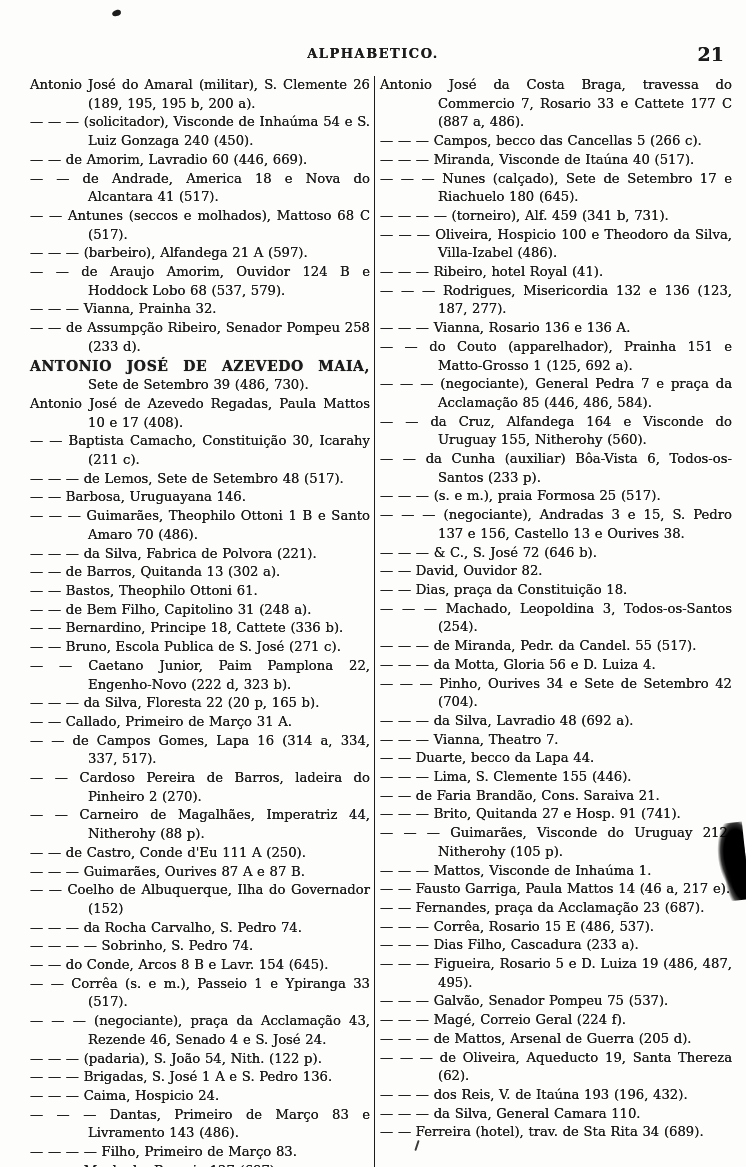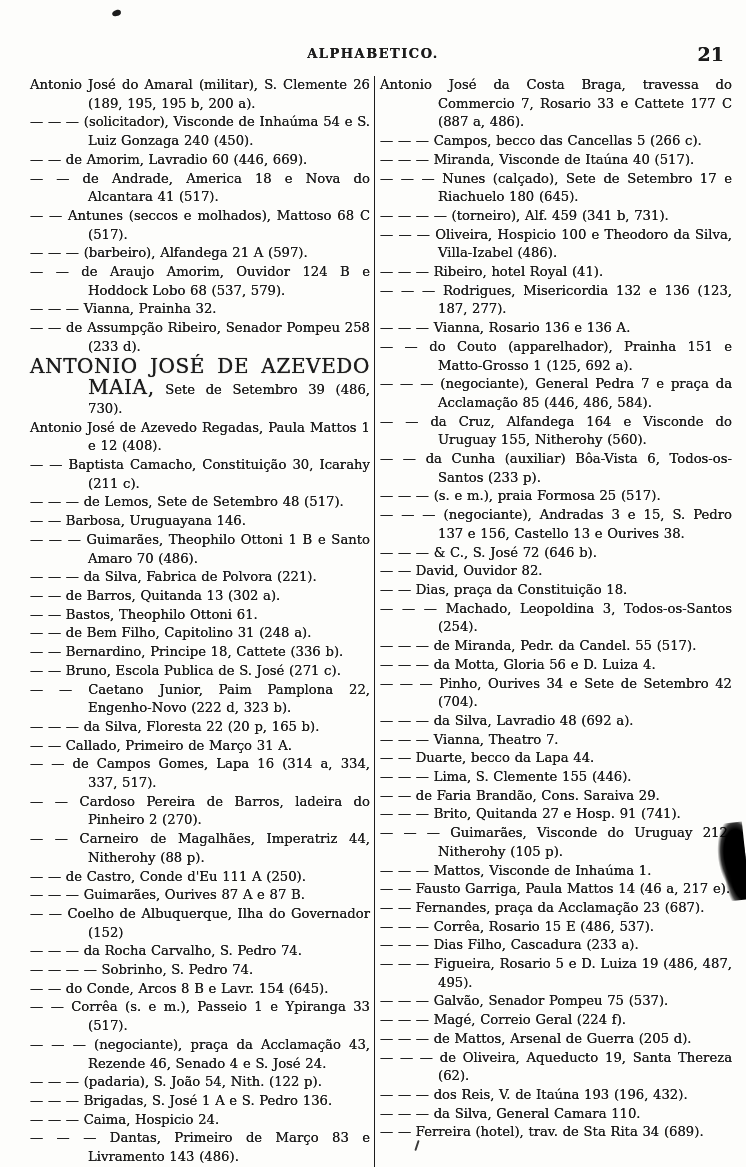--- a/index.html
+++ b/index.html
@@ -47,22 +47,22 @@
   .divider{
     width:1px;background:var(--ink);
     flex:0 0 1px;
   }
   .entry{
     margin:0;
     padding-left:58px;
     text-indent:-58px;
   }
   .lead-bold{
-    font-weight:normal;
-    font-size:20px;
+    font-weight:bold;
+    font-size:14px;
     letter-spacing:0.6px;
     text-shadow:0 0 0.7px currentColor;
   }
   .speck-top{
     position:absolute;left:112px;top:10px;width:9px;height:6px;
     background:var(--ink);border-radius:60% 40% 55% 45%;
     transform:rotate(-12deg);
   }
   .speck-bottom{
     position:absolute;left:416px;top:1140px;width:2px;height:11px;
@@ -92,21 +92,21 @@
         <p class="entry">Antonio José do Amaral (militar), S. Clemente 26 (189, 195, 195 b, 200 a).</p>
         <p class="entry">— — — (solicitador), Visconde de Inhaúma 54 e S. Luiz Gonzaga 240 (450).</p>
         <p class="entry">— — de Amorim, Lavradio 60 (446, 669).</p>
         <p class="entry">— — de Andrade, America 18 e Nova do Alcantara 41 (517).</p>
         <p class="entry">— — Antunes (seccos e molhados), Mattoso 68 C (517).</p>
         <p class="entry">— — — (barbeiro), Alfandega 21 A (597).</p>
         <p class="entry">— — de Araujo Amorim, Ouvidor 124 B e Hoddock Lobo 68 (537, 579).</p>
         <p class="entry">— — — Vianna, Prainha 32.</p>
         <p class="entry">— — de Assumpção Ribeiro, Senador Pompeu 258 (233 d).</p>
         <p class="entry"><span class="lead-bold">ANTONIO JOSÉ DE AZEVEDO MAIA,</span> Sete de Setembro 39 (486, 730).</p>
-        <p class="entry">Antonio José de Azevedo Regadas, Paula Mattos 1 e 12 (408).</p>
+        <p class="entry">Antonio José de Azevedo Regadas, Paula Mattos 10 e 17 (408).</p>
         <p class="entry">— — Baptista Camacho, Constituição 30, Icarahy (211 c).</p>
         <p class="entry">— — — de Lemos, Sete de Setembro 48 (517).</p>
         <p class="entry">— — Barbosa, Uruguayana 146.</p>
         <p class="entry">— — — Guimarães, Theophilo Ottoni 1 B e Santo Amaro 70 (486).</p>
         <p class="entry">— — — da Silva, Fabrica de Polvora (221).</p>
         <p class="entry">— — de Barros, Quitanda 13 (302 a).</p>
         <p class="entry">— — Bastos, Theophilo Ottoni 61.</p>
         <p class="entry">— — de Bem Filho, Capitolino 31 (248 a).</p>
         <p class="entry">— — Bernardino, Principe 18, Cattete (336 b).</p>
         <p class="entry">— — Bruno, Escola Publica de S. José (271 c).</p>
@@ -152,21 +152,21 @@
         <p class="entry">— — David, Ouvidor 82.</p>
         <p class="entry">— — Dias, praça da Constituição 18.</p>
         <p class="entry">— — — Machado, Leopoldina 3, Todos-os-Santos (254).</p>
         <p class="entry">— — — de Miranda, Pedr. da Candel. 55 (517).</p>
         <p class="entry">— — — da Motta, Gloria 56 e D. Luiza 4.</p>
         <p class="entry">— — — Pinho, Ourives 34 e Sete de Setembro 42 (704).</p>
         <p class="entry">— — — da Silva, Lavradio 48 (692 a).</p>
         <p class="entry">— — — Vianna, Theatro 7.</p>
         <p class="entry">— — Duarte, becco da Lapa 44.</p>
         <p class="entry">— — — Lima, S. Clemente 155 (446).</p>
-        <p class="entry">— — de Faria Brandão, Cons. Saraiva 29.</p>
+        <p class="entry">— — de Faria Brandão, Cons. Saraiva 21.</p>
         <p class="entry">— — — Brito, Quitanda 27 e Hosp. 91 (741).</p>
         <p class="entry">— — — Guimarães, Visconde do Uruguay 212, Nitherohy (105 p).</p>
         <p class="entry">— — — Mattos, Visconde de Inhaúma 1.</p>
         <p class="entry">— — Fausto Garriga, Paula Mattos 14 (46 a, 217 e).</p>
         <p class="entry">— — Fernandes, praça da Acclamação 23 (687).</p>
         <p class="entry">— — — Corrêa, Rosario 15 E (486, 537).</p>
         <p class="entry">— — — Dias Filho, Cascadura (233 a).</p>
         <p class="entry">— — — Figueira, Rosario 5 e D. Luiza 19 (486, 487, 495).</p>
         <p class="entry">— — — Galvão, Senador Pompeu 75 (537).</p>
         <p class="entry">— — — Magé, Correio Geral (224 f).</p>

